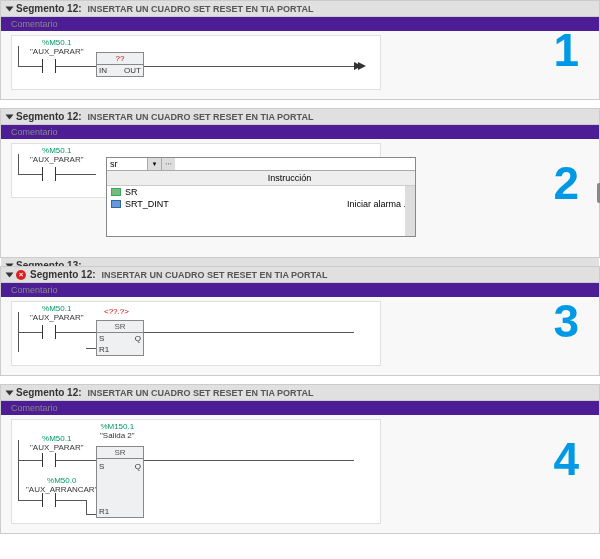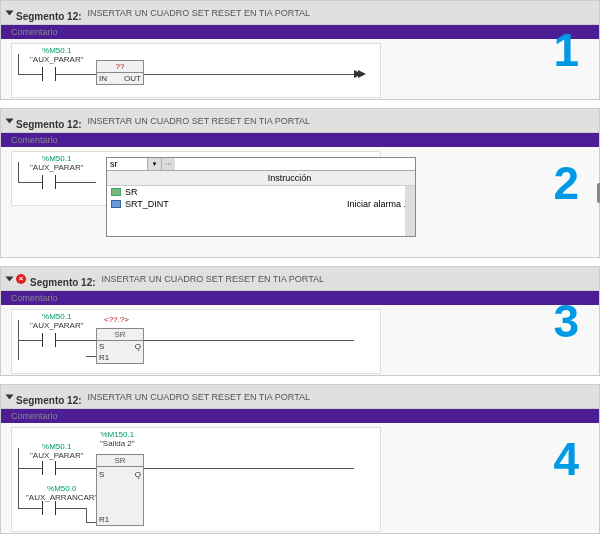--- a/index.html
+++ b/index.html
@@ -35,22 +35,22 @@
   }
   .seg-arrow {
     width: 0; height: 0;
     border-left: 5px solid #333;
     border-top: 4px solid transparent;
     border-bottom: 4px solid transparent;
     transform: rotate(90deg);
     margin-right: 4px;
     cursor: pointer;
   }
-  .seg-title { font-weight: bold; color: #333; margin-right: 6px; margin-top: 8px; }
-  .seg-desc { color: #555; font-size: 9px; }
+  .seg-title { font-weight: bold; color: #333; margin-right: 6px; }
+  .seg-desc { color: #555; font-size: 9px; font-weight: bold; }
   .comentario {
     color: #888;
     font-size: 9px;
     padding: 2px 10px;
     background: #4c1d95;
   }
   .network {
     background: #fff;
     margin: 4px 10px 8px 10px;
     padding: 6px;

